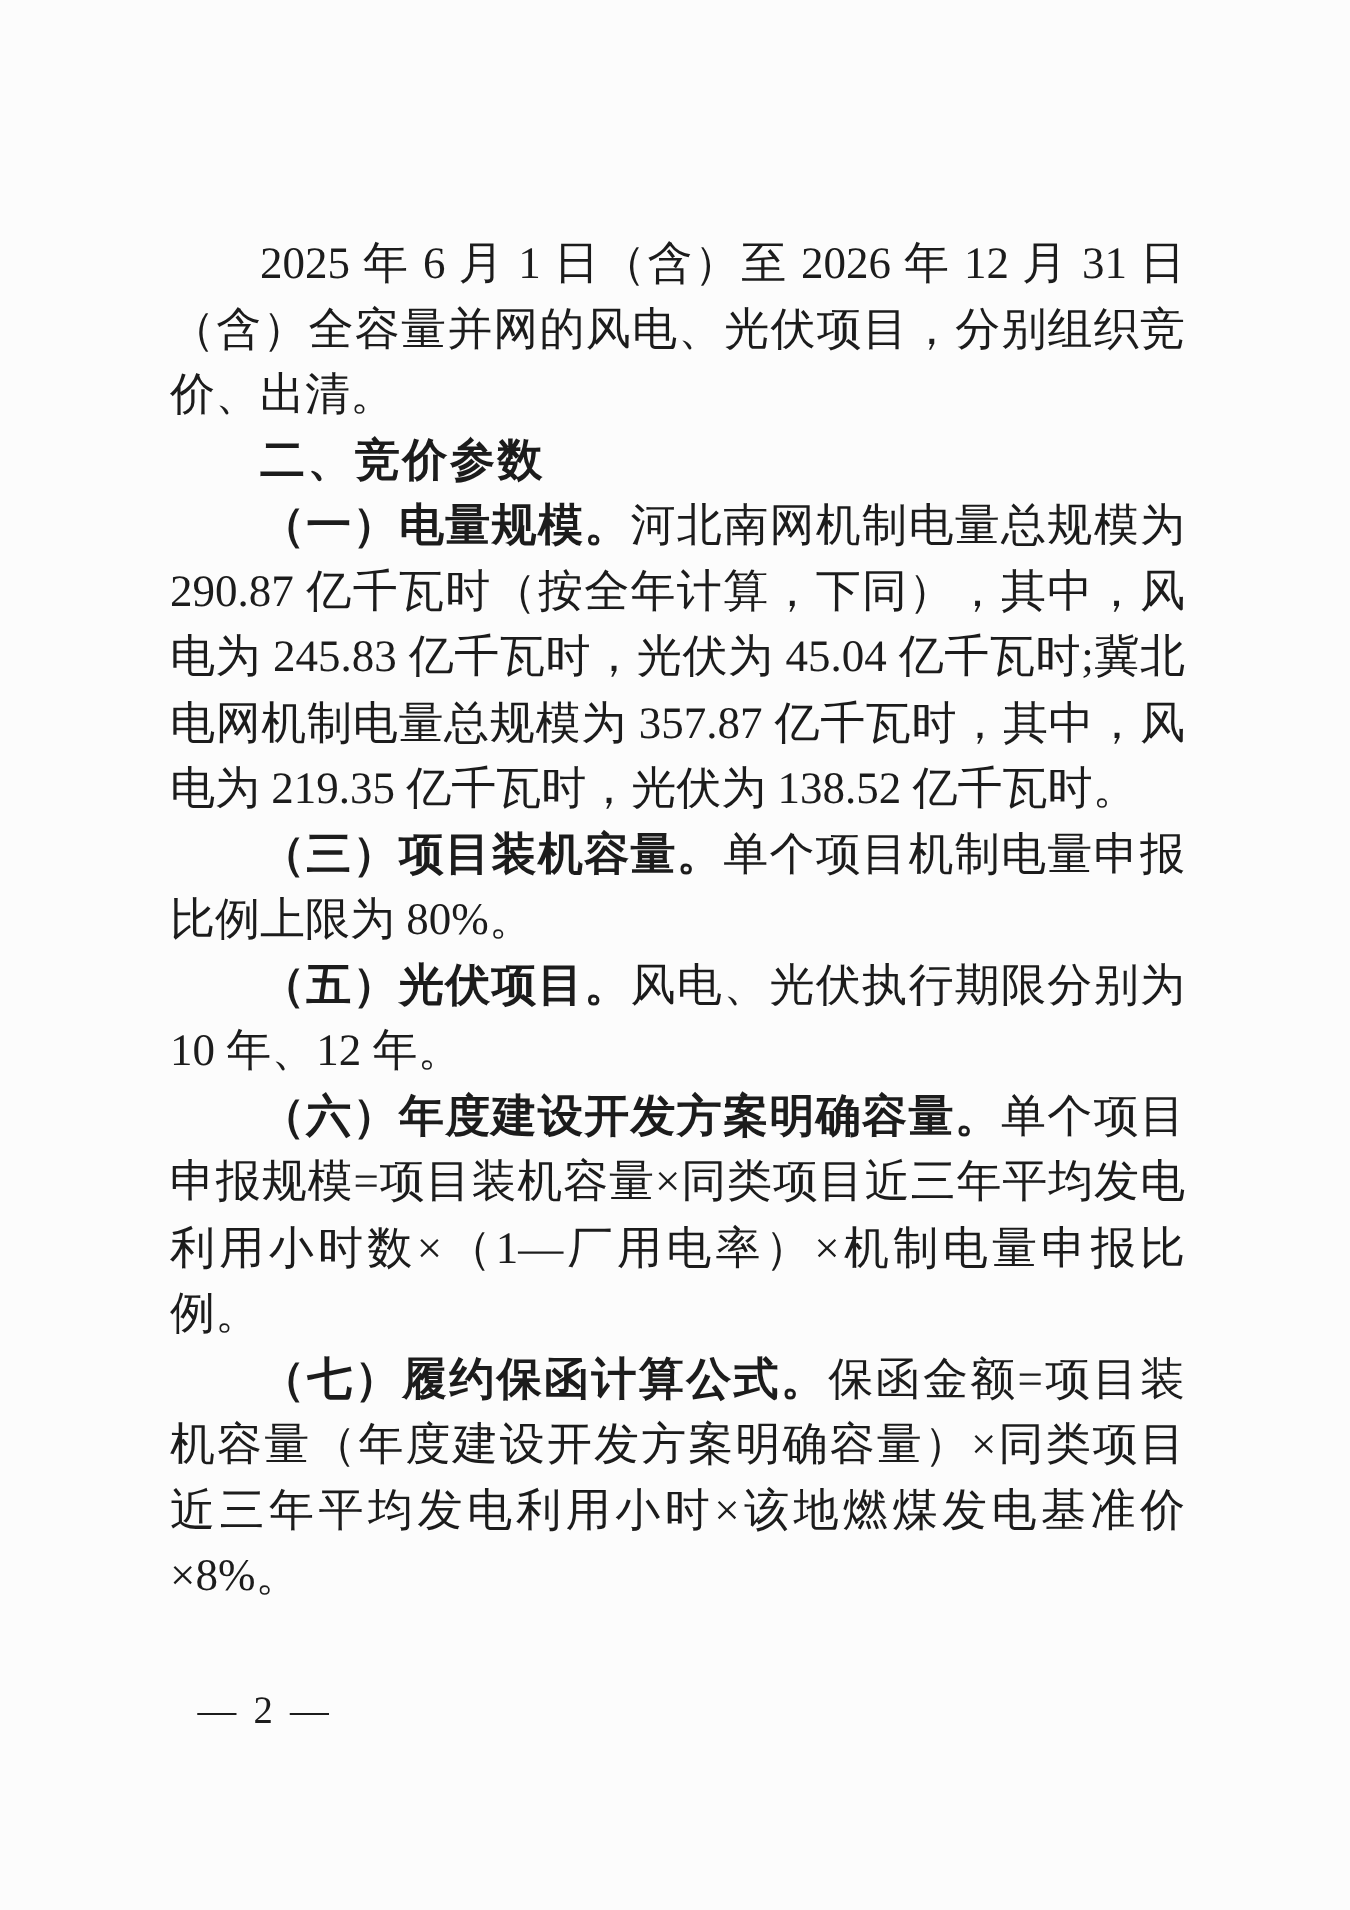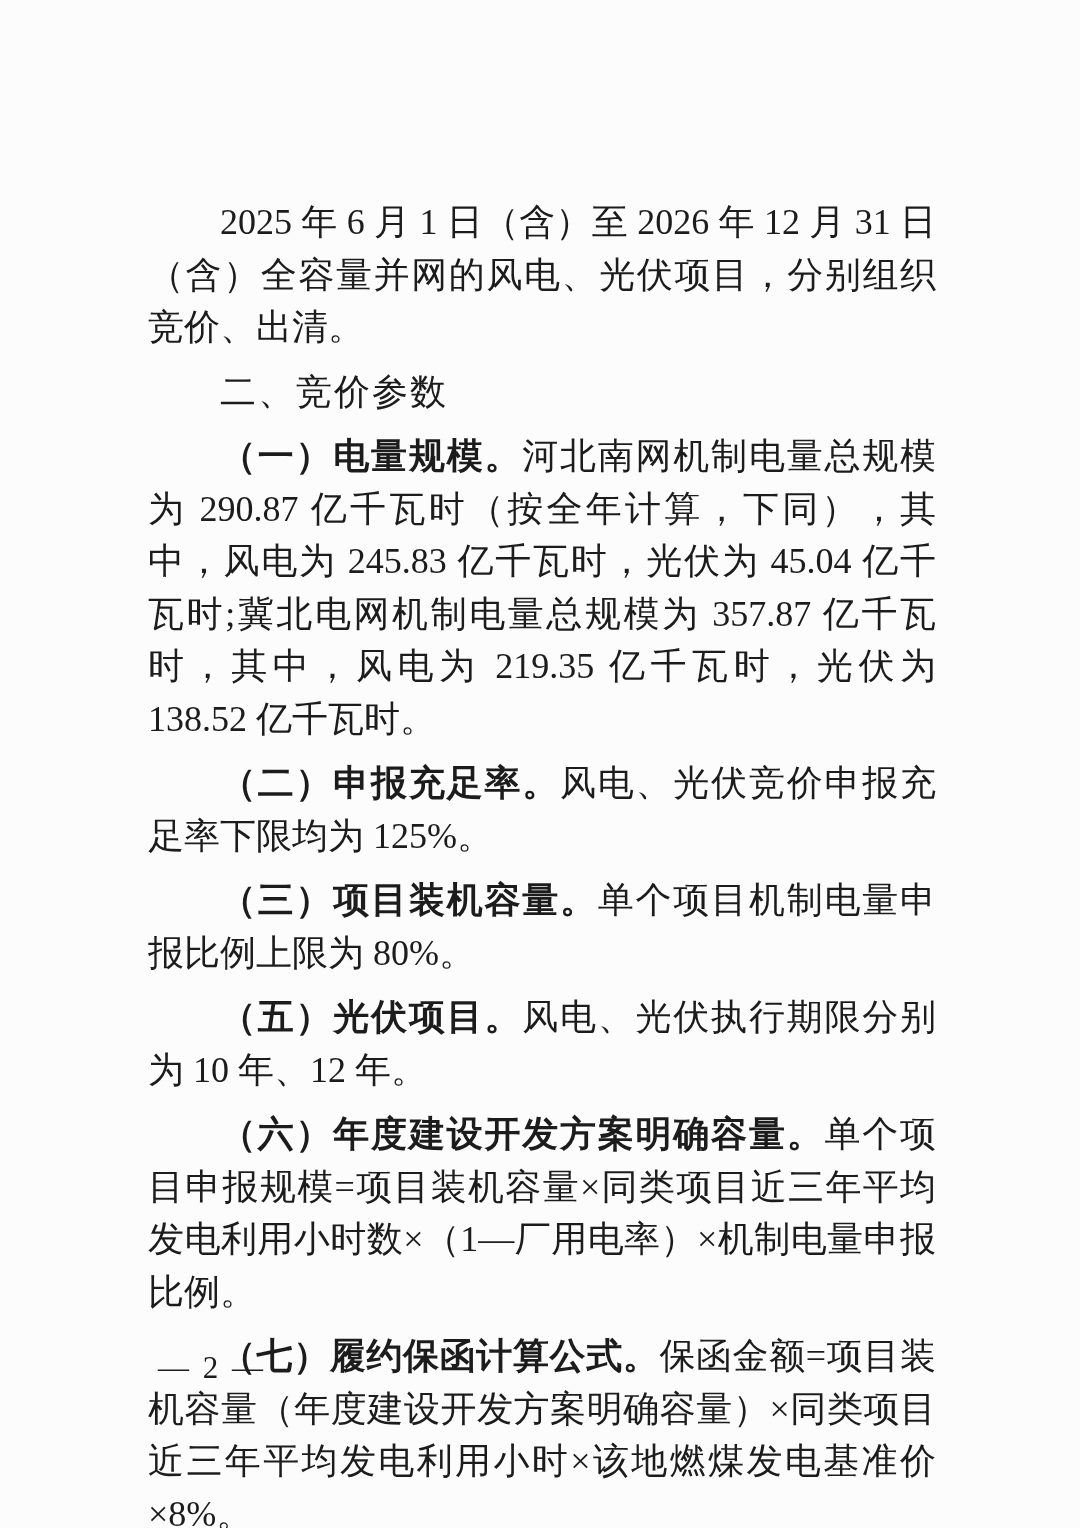--- a/index.html
+++ b/index.html
@@ -19,27 +19,27 @@
   .content {
     position: absolute;
     left: 136px;
     top: 184px;
     width: 812px;
     font-size: 36px;
     line-height: 52.5px;
     text-align: justify;
   }
   .content p {
-    margin: 12px;
+    margin: 0;
     padding: 0;
     text-indent: 2em;
   }
   .content p.heading {
     font-family: "Liberation Sans", "DejaVu Sans", sans-serif;
-    font-weight: 400;
+    font-weight: 700;
     letter-spacing: 2px;
   }
   .content .lead {
     font-weight: 700;
   }
   .footer {
     position: absolute;
     left: 158px;
     top: 1350px;
     font-size: 31px;
@@ -49,20 +49,19 @@
   }
 </style>
 </head>
 <body>
 
 <div class="page">
   <div class="content" id="content">
       <p class="body">2025 年 6 月 1 日（含）至 2026 年 12 月 31 日（含）全容量并网的风电、光伏项目，分别组织竞价、出清。</p>
       <p class="heading">二、竞价参数</p>
       <p class="body"><span class="lead">（一）电量规模。</span>河北南网机制电量总规模为 290.87 亿千瓦时（按全年计算，下同），其中，风电为 245.83 亿千瓦时，光伏为 45.04 亿千瓦时;冀北电网机制电量总规模为 357.87 亿千瓦时，其中，风电为 219.35 亿千瓦时，光伏为 138.52 亿千瓦时。</p>
-      <p class="body"><span class="lead">（二）申报充足率。</span>风电、光伏竞价申报充足率下限均为 125%。</p>
       <p class="body"><span class="lead">（三）项目装机容量。</span>单个项目机制电量申报比例上限为 80%。</p>
       <p class="body"><span class="lead">（五）光伏项目。</span>风电、光伏执行期限分别为 10 年、12 年。</p>
       <p class="body"><span class="lead">（六）年度建设开发方案明确容量。</span>单个项目申报规模=项目装机容量×同类项目近三年平均发电利用小时数×（1—厂用电率）×机制电量申报比例。</p>
       <p class="body"><span class="lead">（七）履约保函计算公式。</span>保函金额=项目装机容量（年度建设开发方案明确容量）×同类项目近三年平均发电利用小时×该地燃煤发电基准价×8%。</p>
     </div>
   <div class="footer">— 2 —</div>
 </div>
 
 </body></html>

